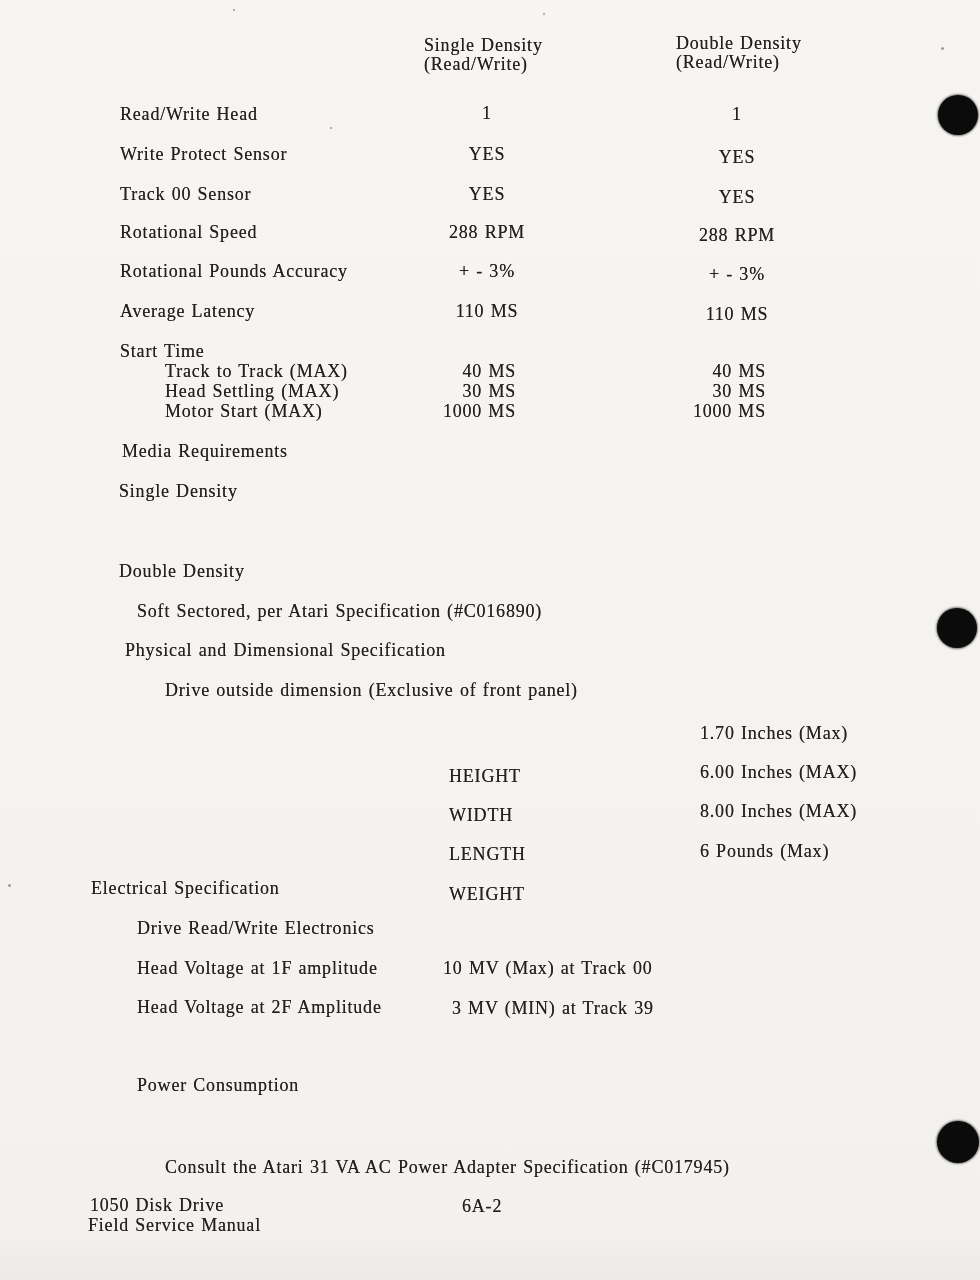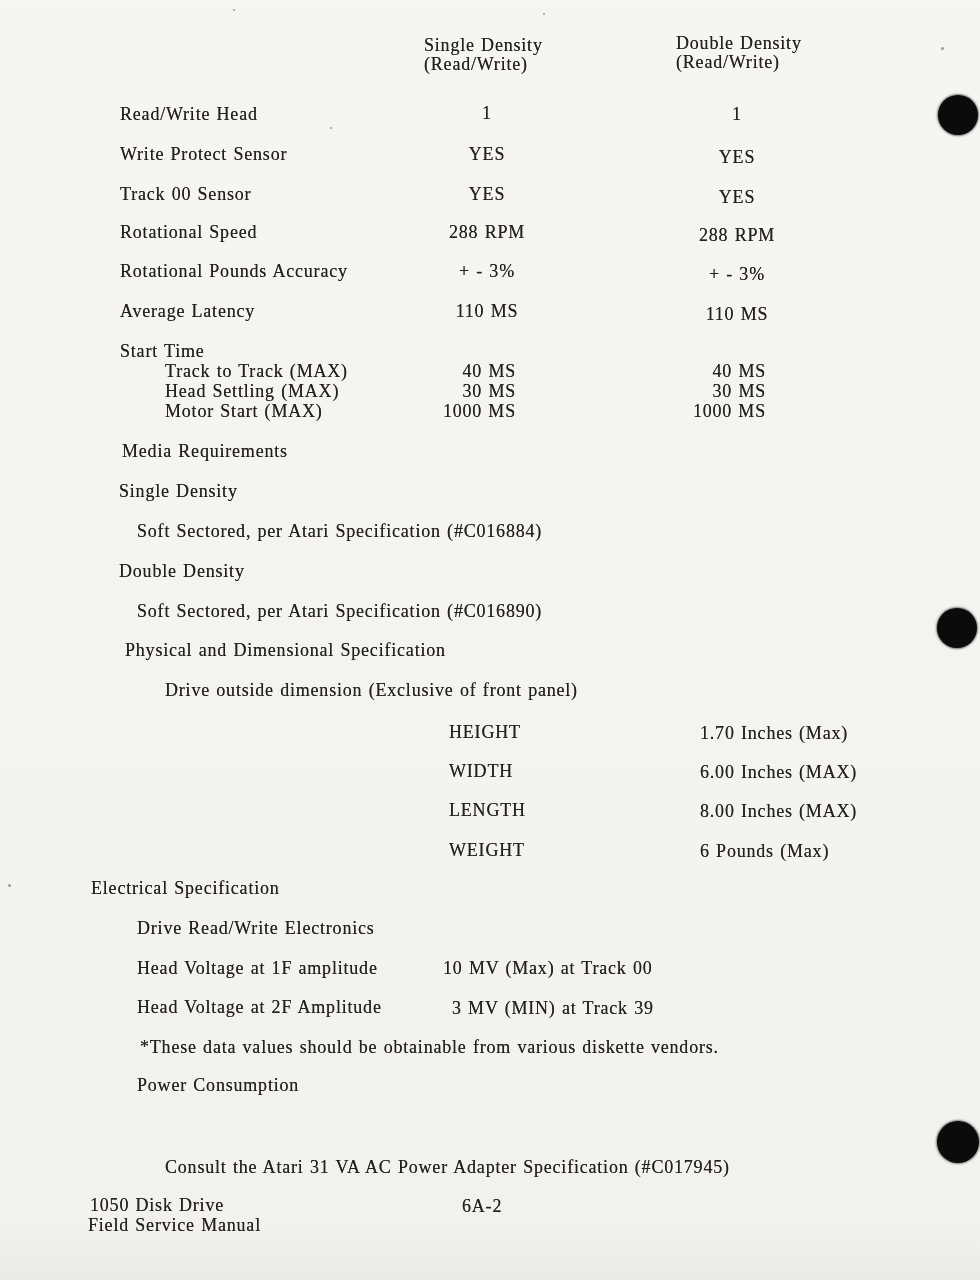--- a/index.html
+++ b/index.html
@@ -21,21 +21,21 @@
     line-height: 20px;
     text-shadow: 0 0 0.6px rgba(35,33,29,0.7);
   }
   
   .v1 { left: 395px; width: 184px; text-align: center; }
   .v2 { left: 645px; width: 184px; text-align: center; }
   
   .a1 { left: 366px; width: 150px; text-align: right; }
   .a2 { left: 616px; width: 150px; text-align: right; }
   
-  .dimlabel { left: 449px; }
+  .dimlabel { left: 449px; margin-top: 44px; }
   .dimvalue { left: 700px; }
   
   .hole {
     position: absolute;
     background: #0b0b0b;
     border-radius: 50%;
     box-shadow: 0 0 2px 1px rgba(11,11,11,0.55);
   }
   .speck {
     position: absolute;
@@ -86,21 +86,20 @@
   <div class="line" style="left:165px; top:381px">Head Settling (MAX)</div>
   <div class="line a1" style="top:381px">30 MS</div>
   <div class="line a2" style="top:381px">30 MS</div>
 
   <div class="line" style="left:165px; top:401px">Motor Start (MAX)</div>
   <div class="line a1" style="top:401px">1000 MS</div>
   <div class="line a2" style="top:401px">1000 MS</div>
 
   <div class="line" style="left:122px; top:441px">Media Requirements</div>
   <div class="line" style="left:119px; top:481px">Single Density</div>
-  <div class="line" style="left:137px; top:521px">Soft Sectored, per Atari Specification (#C016884)</div>
   <div class="line" style="left:119px; top:561px">Double Density</div>
   <div class="line" style="left:137px; top:601px">Soft Sectored, per Atari Specification (#C016890)</div>
 
   <div class="line" style="left:125px; top:640px">Physical and Dimensional Specification</div>
   <div class="line" style="left:165px; top:680px">Drive outside dimension (Exclusive of front panel)</div>
 
   <div class="line dimlabel" style="top:722px">HEIGHT</div>
   <div class="line dimvalue" style="top:723px">1.70 Inches (Max)</div>
   <div class="line dimlabel" style="top:761px">WIDTH</div>
   <div class="line dimvalue" style="top:762px">6.00 Inches (MAX)</div>
@@ -110,21 +109,20 @@
   <div class="line dimvalue" style="top:841px">6 Pounds (Max)</div>
 
   <div class="line" style="left:91px; top:878px">Electrical Specification</div>
   <div class="line" style="left:137px; top:918px">Drive Read/Write Electronics</div>
 
   <div class="line" style="left:137px; top:958px">Head Voltage at 1F amplitude</div>
   <div class="line" style="left:443px; top:958px">10 MV (Max) at Track 00</div>
   <div class="line" style="left:137px; top:997px">Head Voltage at 2F Amplitude</div>
   <div class="line" style="left:452px; top:998px">3 MV (MIN) at Track 39</div>
 
-  <div class="line" style="left:140px; top:1037px">*These data values should be obtainable from various diskette vendors.</div>
 
   <div class="line" style="left:137px; top:1075px">Power Consumption</div>
   <div class="line" style="left:165px; top:1157px">Consult the Atari 31 VA AC Power Adapter Specification (#C017945)</div>
 
   <div class="line" style="left:90px; top:1195px">1050 Disk Drive</div>
   <div class="line" style="left:88px; top:1215px">Field Service Manual</div>
   <div class="line" style="left:462px; top:1196px">6A-2</div>
 
   <div class="hole" style="left:938px; top:95px;  width:40px; height:40px"></div>
   <div class="hole" style="left:937px; top:608px; width:40px; height:40px"></div>

